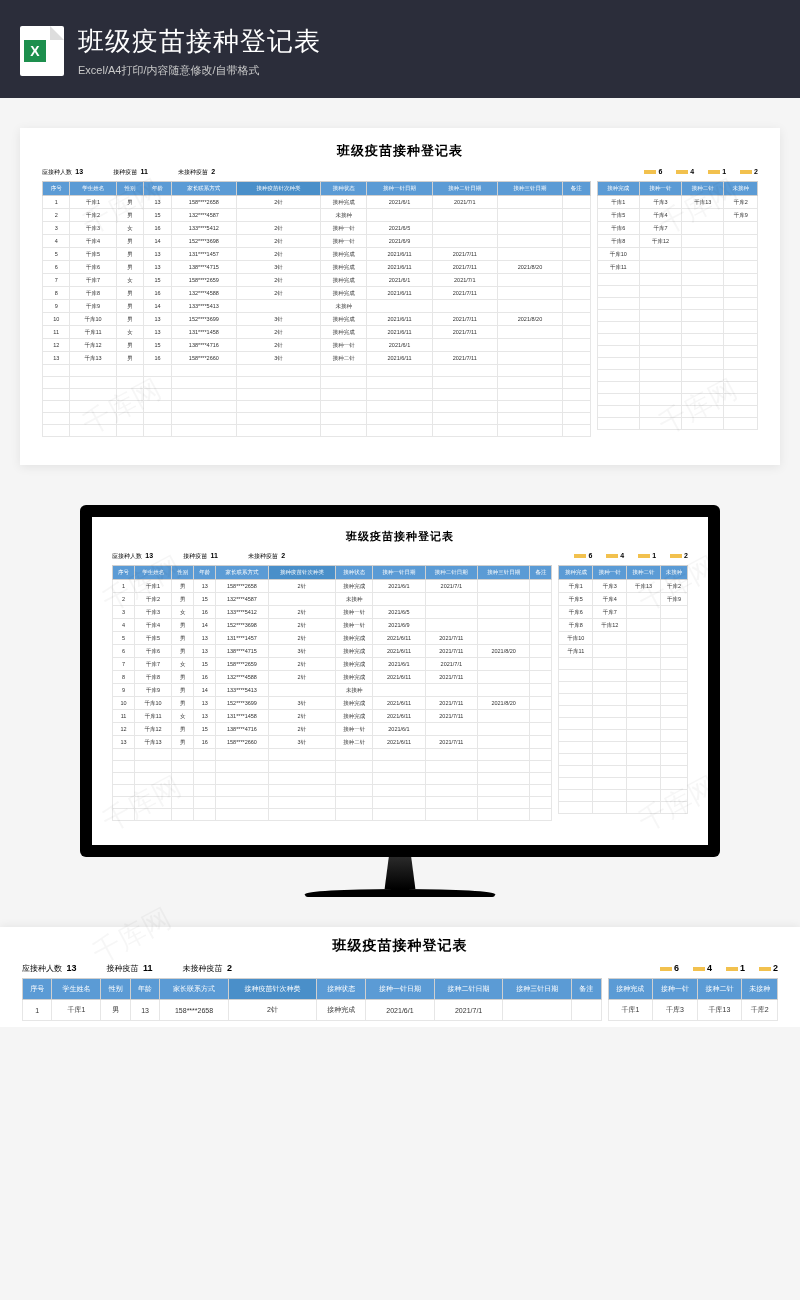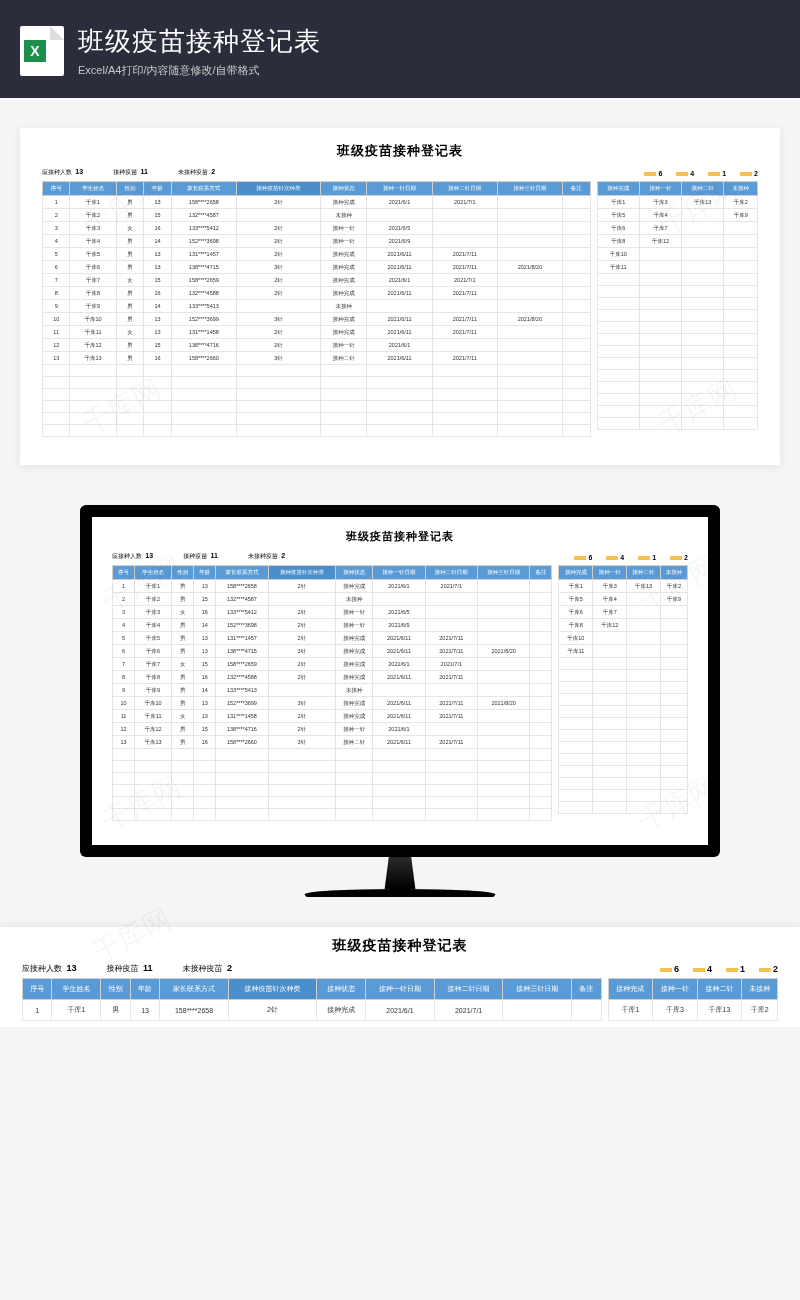--- a/index.html
+++ b/index.html
@@ -61,21 +61,21 @@
   }
   .preview-title {
     text-align: center;
     font-size: 13px;
     font-weight: bold;
     margin-bottom: 8px;
     letter-spacing: 1px;
   }
   .summary-row {
     display: flex;
-    align-items: flex-end;
+    align-items: flex-start;
     margin-bottom: 4px;
     font-size: 6px;
     padding: 0 10px;
   }
   .summary-row .left { display: flex; gap: 30px; }
   .summary-row .right { margin-left: auto; display: flex; gap: 14px; }
   .summary-row span.n { font-weight: bold; font-size: 7px; }
   .bar { width: 12px; height: 4px; display: inline-block; margin-right: 2px; vertical-align: middle; }
   .bar.y { background: #f2c14e; }
   

